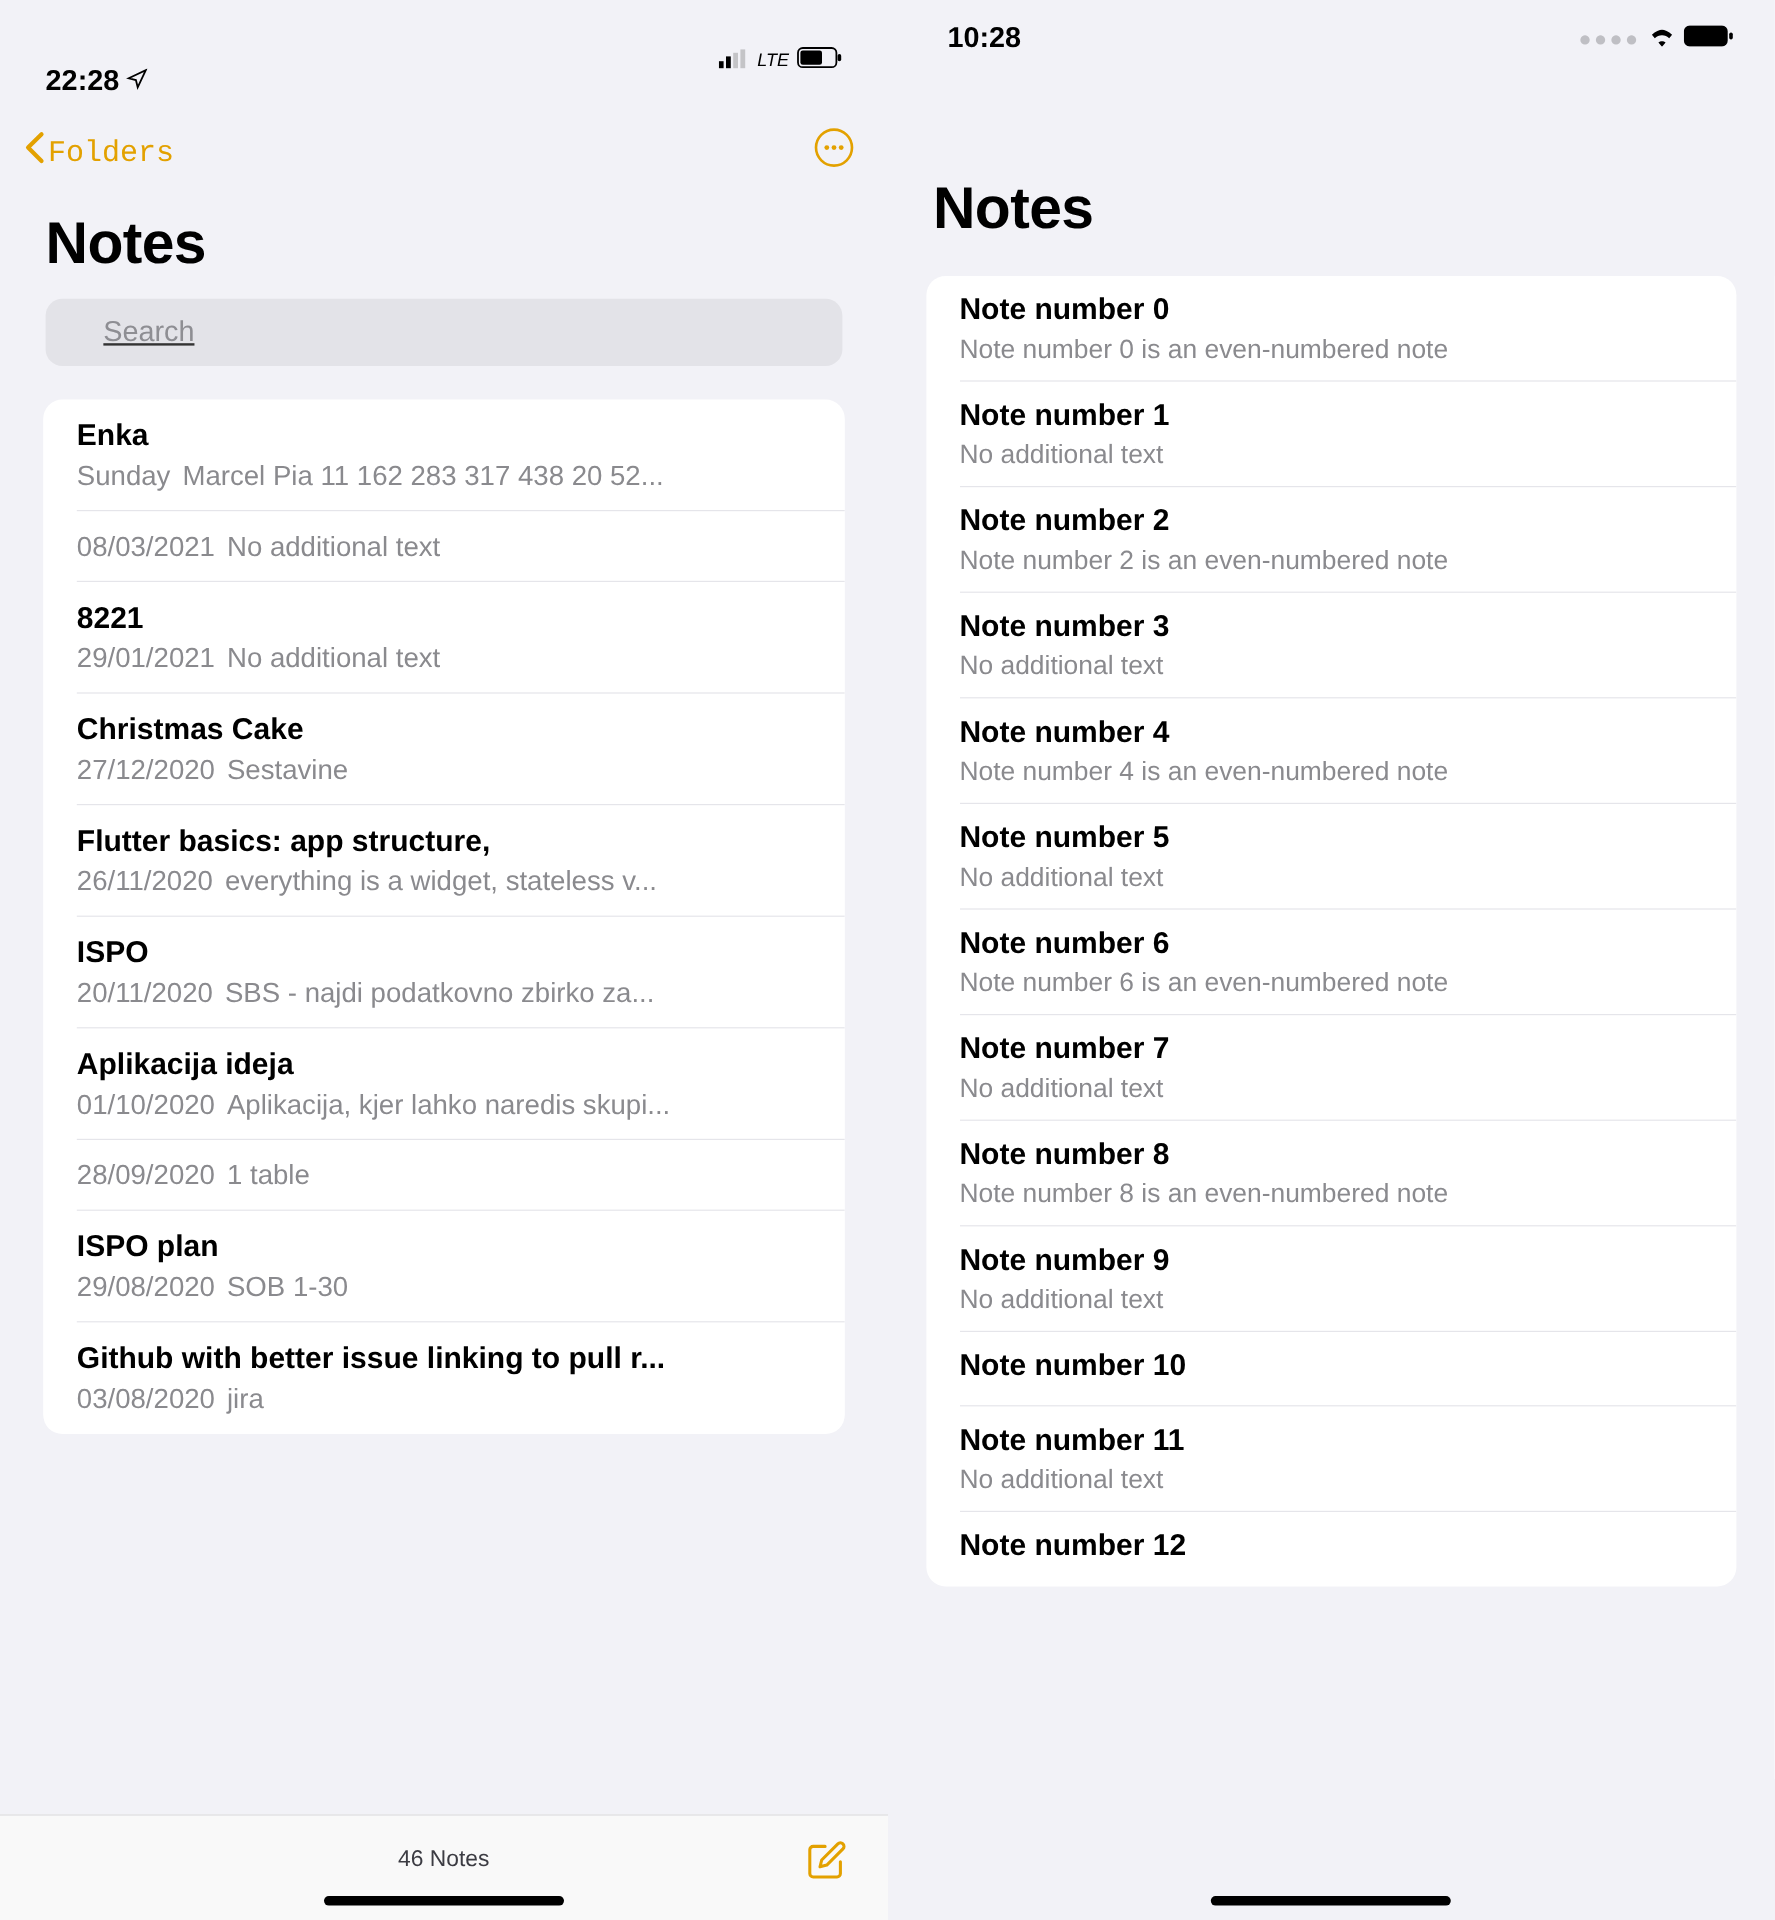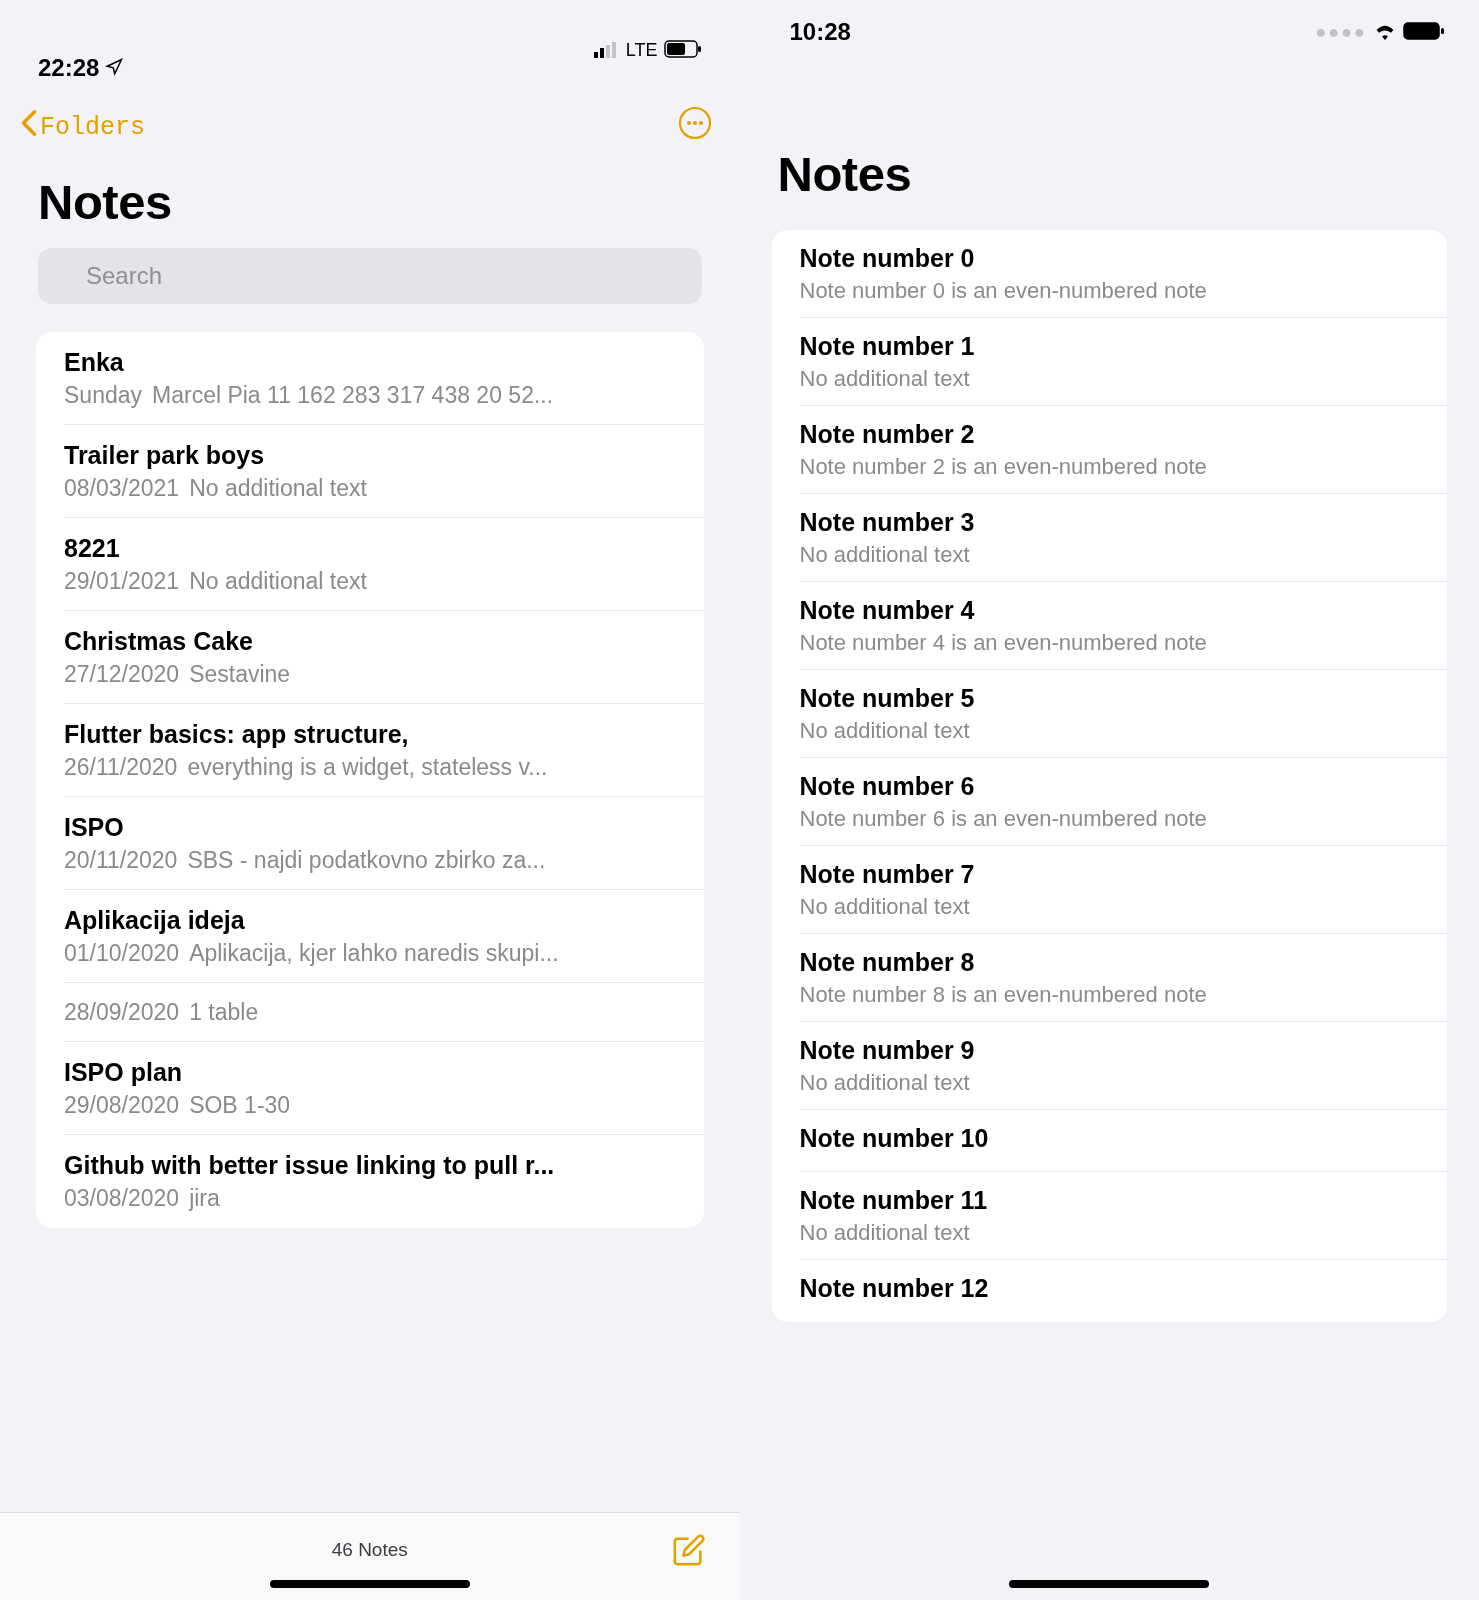--- a/index.html
+++ b/index.html
@@ -63,20 +63,21 @@
     }
     .search-input {
       width: 100%;
       background: #e3e3e8;
       border: none;
       border-radius: 14px;
       padding: 14px 14px 14px 48px;
       font-size: 24px;
       color: #333;
       position: relative;
+      text-decoration: underline;
     }
     .search-container { position: relative; }
     .search-icon {
       position: absolute;
       left: 16px;
       top: 50%;
       transform: translateY(-50%);
       color: #8e8e93;
       font-size: 24px;
     }
@@ -227,21 +228,21 @@
     </div>
     <div class="status-right">
       <span>
         <svg width="26" height="16" viewBox="0 0 26 16">
             <rect x="0" y="10" width="4" height="6" fill="#000"></rect>
             <rect x="6" y="6" width="4" height="10" fill="#000"></rect>
             <rect x="12" y="3" width="4" height="13" fill="#c4c4c7"></rect>
             <rect x="18" y="0" width="4" height="16" fill="#c4c4c7"></rect>
           </svg>
       </span>
-      <span style="font-size:18px;font-weight:500;">LTE</span>
+      <span style="font-size:15px;font-weight:500;font-style:italic;">LTE</span>
       <span>
         <svg width="38" height="18" viewBox="0 0 38 18">
             <rect x="1" y="1" width="32" height="16" rx="4" stroke="#000" stroke-width="1.5" fill="none"></rect>
             <rect x="3" y="3" width="18" height="12" rx="2" fill="#000"></rect>
             <rect x="34" y="6" width="3" height="6" rx="1.5" fill="#000"></rect>
           </svg>
       </span>
     </div>
   </div>
 
@@ -277,21 +278,20 @@
       <input class="search-input" placeholder="Search" style="">
     </div>
   </div>
 
   <div class="list-card" id="left-list">
       <div class="note-item">
         <div class="note-title">Enka</div>
         <div class="note-sub"><span class="date">Sunday</span><span>Marcel Pia 11 162 283 317 438 20 52...</span></div>
       </div>
       <div class="note-item">
-        <div class="note-title">Trailer park boys</div>
         <div class="note-sub"><span class="date">08/03/2021</span><span>No additional text</span></div>
       </div>
       <div class="note-item">
         <div class="note-title">8221</div>
         <div class="note-sub"><span class="date">29/01/2021</span><span>No additional text</span></div>
       </div>
       <div class="note-item">
         <div class="note-title">Christmas Cake</div>
         <div class="note-sub"><span class="date">27/12/2020</span><span>Sestavine</span></div>
       </div>

